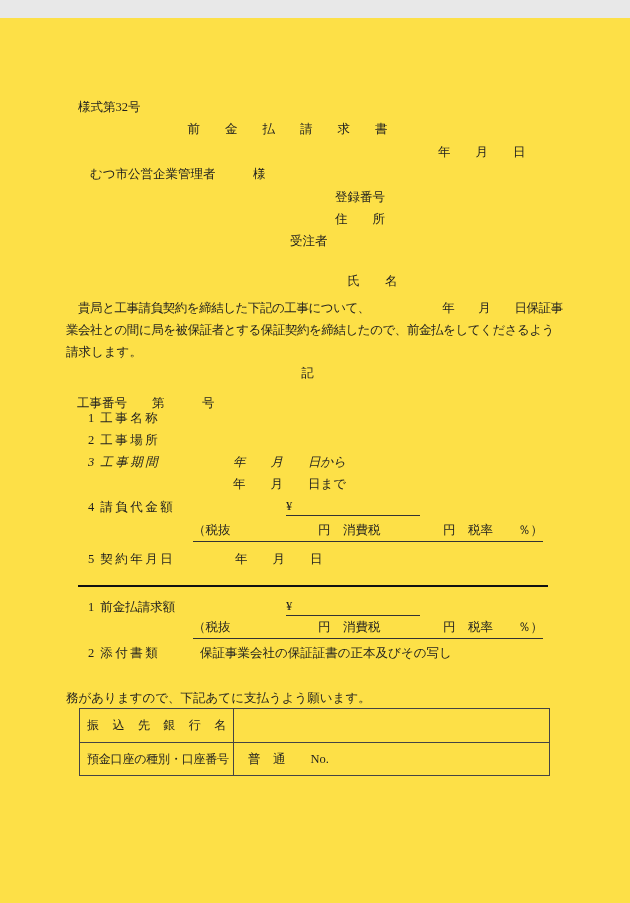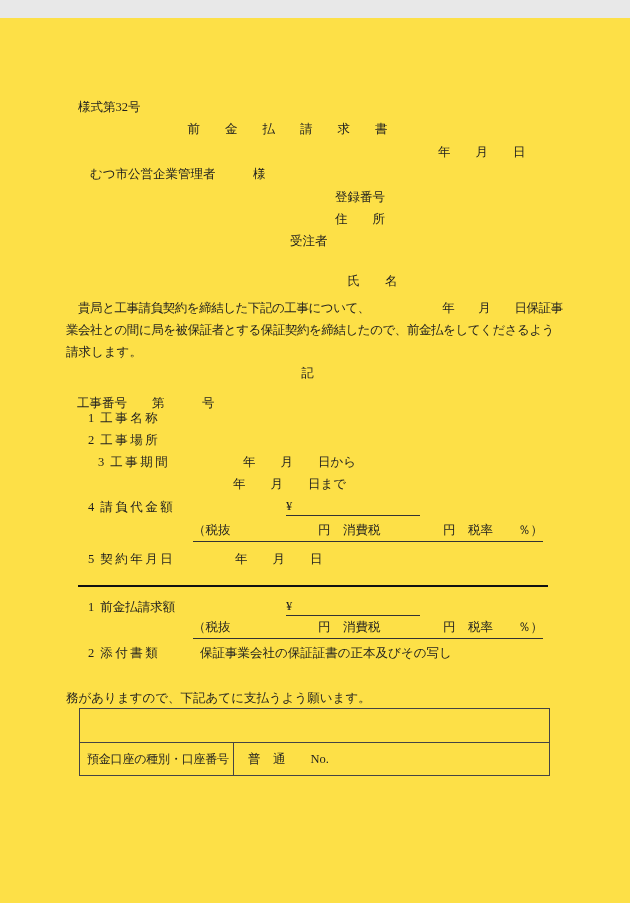--- a/index.html
+++ b/index.html
@@ -45,21 +45,21 @@
   .p-addr{left:335px;top:192px;}
   .p-party{left:290px;top:214px;}
   .p-name{left:335px;top:236px;width:200px;}
   .p-body1{left:66px;top:281px;}
   .p-body2{left:66px;top:303px;}
   .p-body3{left:66px;top:325px;}
   .p-ki{top:346px;}
   .p-workno{left:77px;top:376px;}
   .p-it1{left:88px;top:391px;}
   .p-it2{left:88px;top:413px;}
-  .p-it3{left:98px;top:435px;width:400px;}
+  .p-it3{left:88px;top:435px;width:400px;font-style:italic;}
   .p-it3b{left:233px;top:457px;}
   .p-it4{left:88px;top:480px;width:400px;}
   .p-tax1{left:193px;top:503px;}
   .p-it5{left:88px;top:532px;width:400px;}
   .p-rq1{left:88px;top:580px;width:400px;}
   .p-tax2{left:193px;top:600px;}
   .p-rq2{left:88px;top:626px;width:460px;}
   .p-notice1{left:66px;top:649px;}
   .p-notice2{left:66px;top:671px;}
   .v-it3{left:145px;}
@@ -134,20 +134,21 @@
   <div class="ln p-rq1"><span class="no">1</span><span class="lbl">前金払請求額</span><span class="amount-field"><span>¥</span></span></div>
 
   <div class="ln p-tax2"><span class="tax-field">（税抜　　　　　　　円　消費税　　　　　円　税率　　％）</span></div>
 
   <div class="ln p-rq2"><span class="no">2</span><span class="lbl ls">添付書類</span><span class="val v-rq2">保証事業会社の保証証書の正本及びその写し</span></div>
 
   <div class="ln p-notice2">務がありますので、下記あてに支払うよう願います。</div>
 
   <div class="btable">
     <div class="brow">
+      <div class="bcell-label">振込先銀行名</div>
       <div class="bcell-value"></div>
     </div>
     <div class="brow">
       <div class="bcell-label">預金口座の種別・口座番号</div>
       <div class="bcell-value">普　通　　No.</div>
     </div>
   </div>
 
 </div>
 

